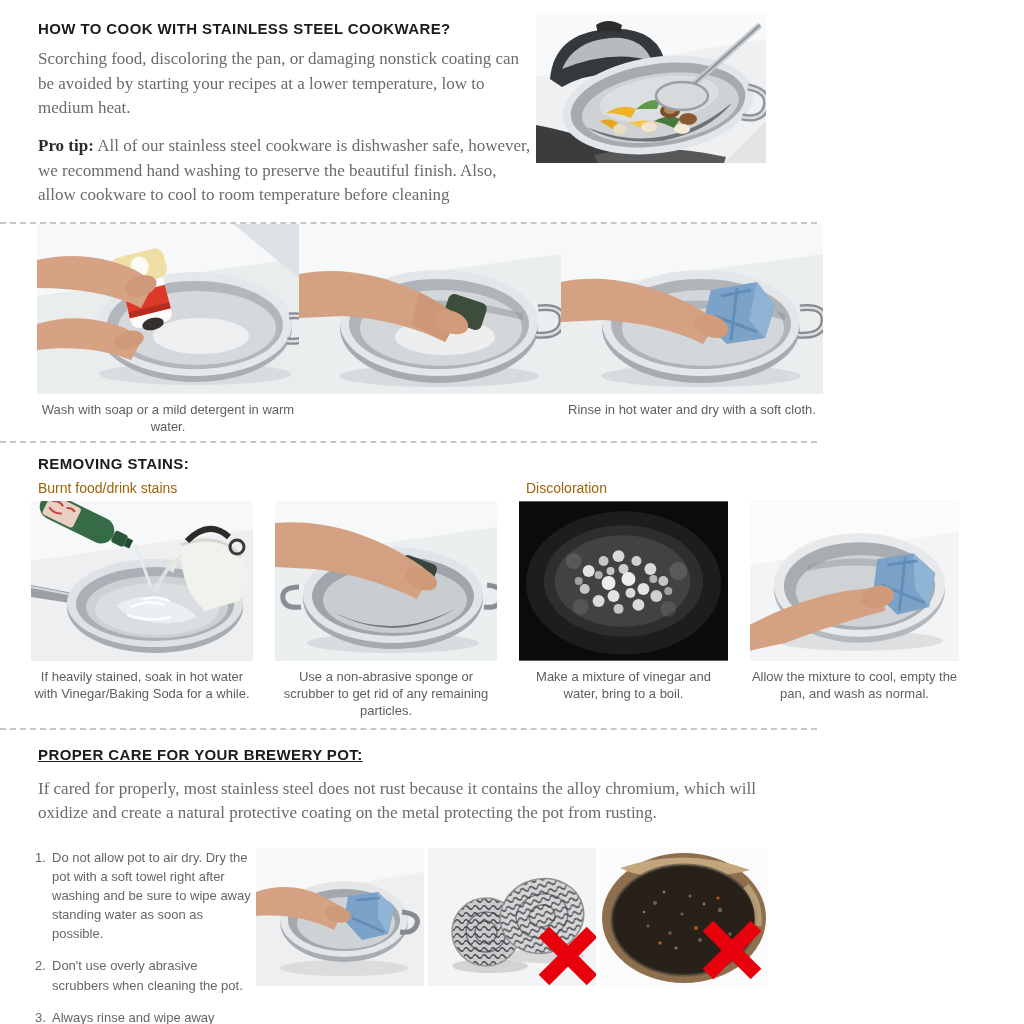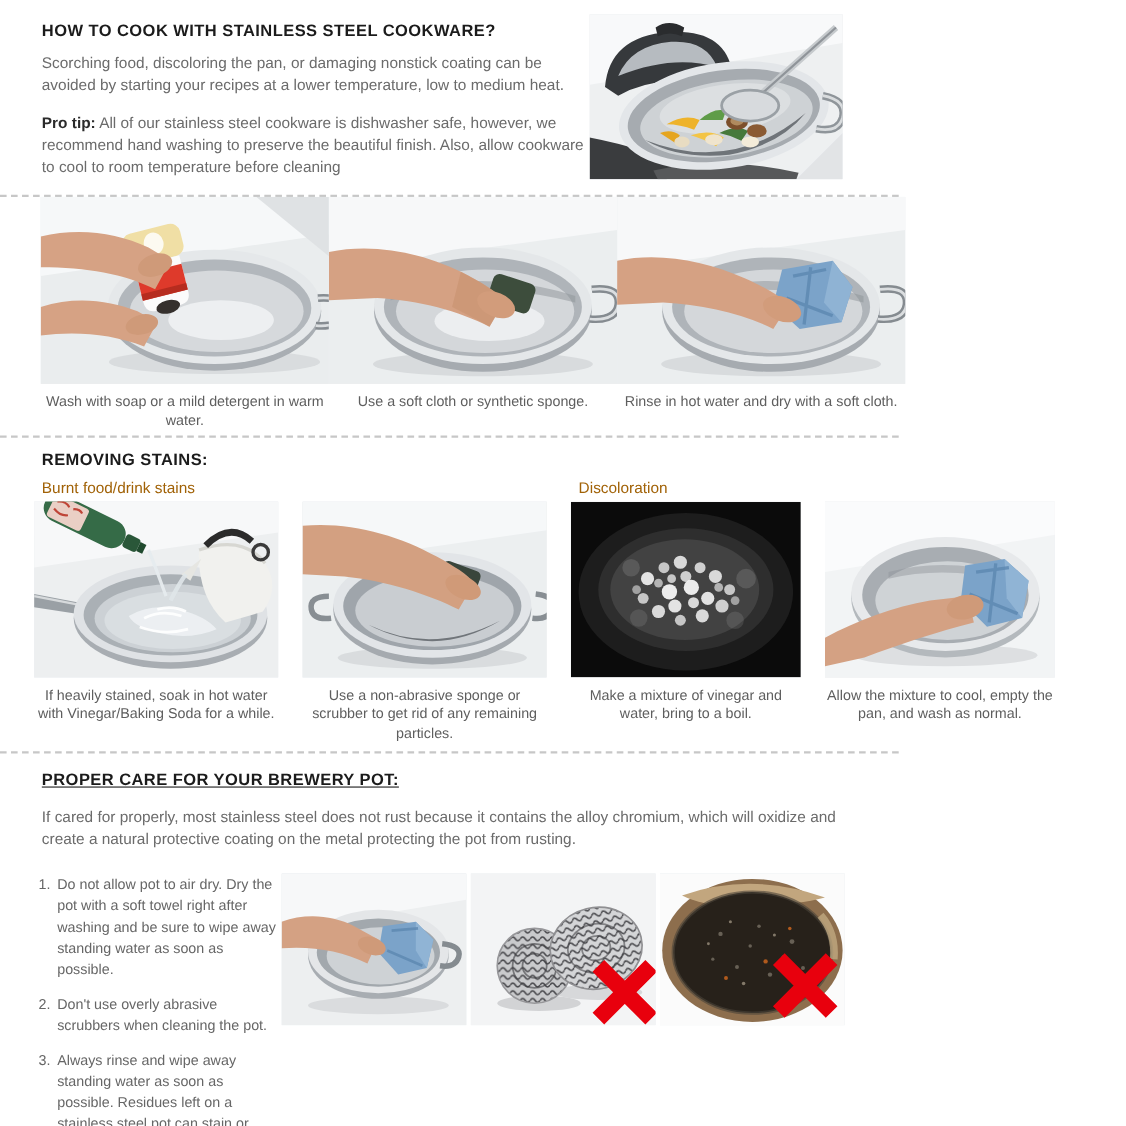--- a/index.html
+++ b/index.html
@@ -1,21 +1,21 @@
 <!DOCTYPE html>
 <html><head>
 <meta charset="utf-8">
 <style>
   * { margin:0; padding:0; box-sizing:border-box; }
   html,body { width:1024px; height:1024px; background:#fff; overflow:hidden;
     font-family:"Liberation Sans", sans-serif; }
   .page { width:817px; height:1024px; padding-top:20px; background:#fff; }
   h1,h2 { font-size:15px; font-weight:700; color:#1b1b1b; letter-spacing:.4px; }
   .sec { padding-left:38px; padding-right:30px; }
-  p.body { font-size:14px; color:#6b6b6b; line-height:1.45; }
+  p.body { font-size:17px; color:#6b6b6b; line-height:1.45;font-family:Liberation Serif, serif; }
   p.body b { color:#2b2b2b; }
   hr.dashed { border:none; border-top:2px dashed #c7c7c7; margin:14px 0 0 0; }
 
   
   .cook { display:flex; }
   .cook-text { width:676px; }
   .cook-text p { margin-top:10px; }
   .cook-text p.protip { margin-top:13px; }
   .cook-photo { width:230px; height:150px; margin-left:auto; margin-right:21px; margin-top:-7px; flex:none; }
 
@@ -147,21 +147,20 @@
             <ellipse cx="146" cy="113" rx="50" ry="18" fill="#eceef0"></ellipse>
             <path d="M56 88 Q140 64 224 90 L224 96 Q140 74 56 94 Z" fill="#8d9398" opacity=".5"></path>
             <path d="M239 84 q26 -3 24 14 q-2 15 -26 13" fill="none" stroke="#858b90" stroke-width="7"></path>
             <path d="M239 84 q26 -3 24 14 q-2 15 -26 13" fill="none" stroke="#dbdee0" stroke-width="2.5"></path>
             <rect x="146" y="74" width="40" height="28" rx="6" fill="#3d4d3c" transform="rotate(18 166 88)"></rect>
             <path d="M0 50 C40 42 82 50 120 68 C138 77 152 86 160 94 L146 118 C118 104 82 94 44 92 L0 94 Z" fill="#d5a183"></path>
             <path d="M120 68 C138 77 152 86 160 94 L146 118 C136 112 124 106 112 100 Z" fill="#c8936f" opacity=".6"></path>
             <ellipse cx="152" cy="98" rx="18" ry="11" fill="#d29c7b" transform="rotate(22 152 98)"></ellipse>
           </svg>
         </div>
-        <figcaption>Use a soft cloth or synthetic sponge.</figcaption>
       </figure>
 
       <figure>
         <div class="ph">
           <svg viewBox="0 0 262 170">
             <rect width="262" height="170" fill="#ebeeef"></rect>
             <path d="M0 0 H262 V30 L0 66 Z" fill="#f7f8f9"></path>
             <ellipse cx="140" cy="152" rx="100" ry="11" fill="#d8dbdd"></ellipse>
             <ellipse cx="140" cy="104" rx="99" ry="55" fill="#a6abb0"></ellipse>
             <ellipse cx="140" cy="99" rx="99" ry="53" fill="#e4e7e9"></ellipse>

